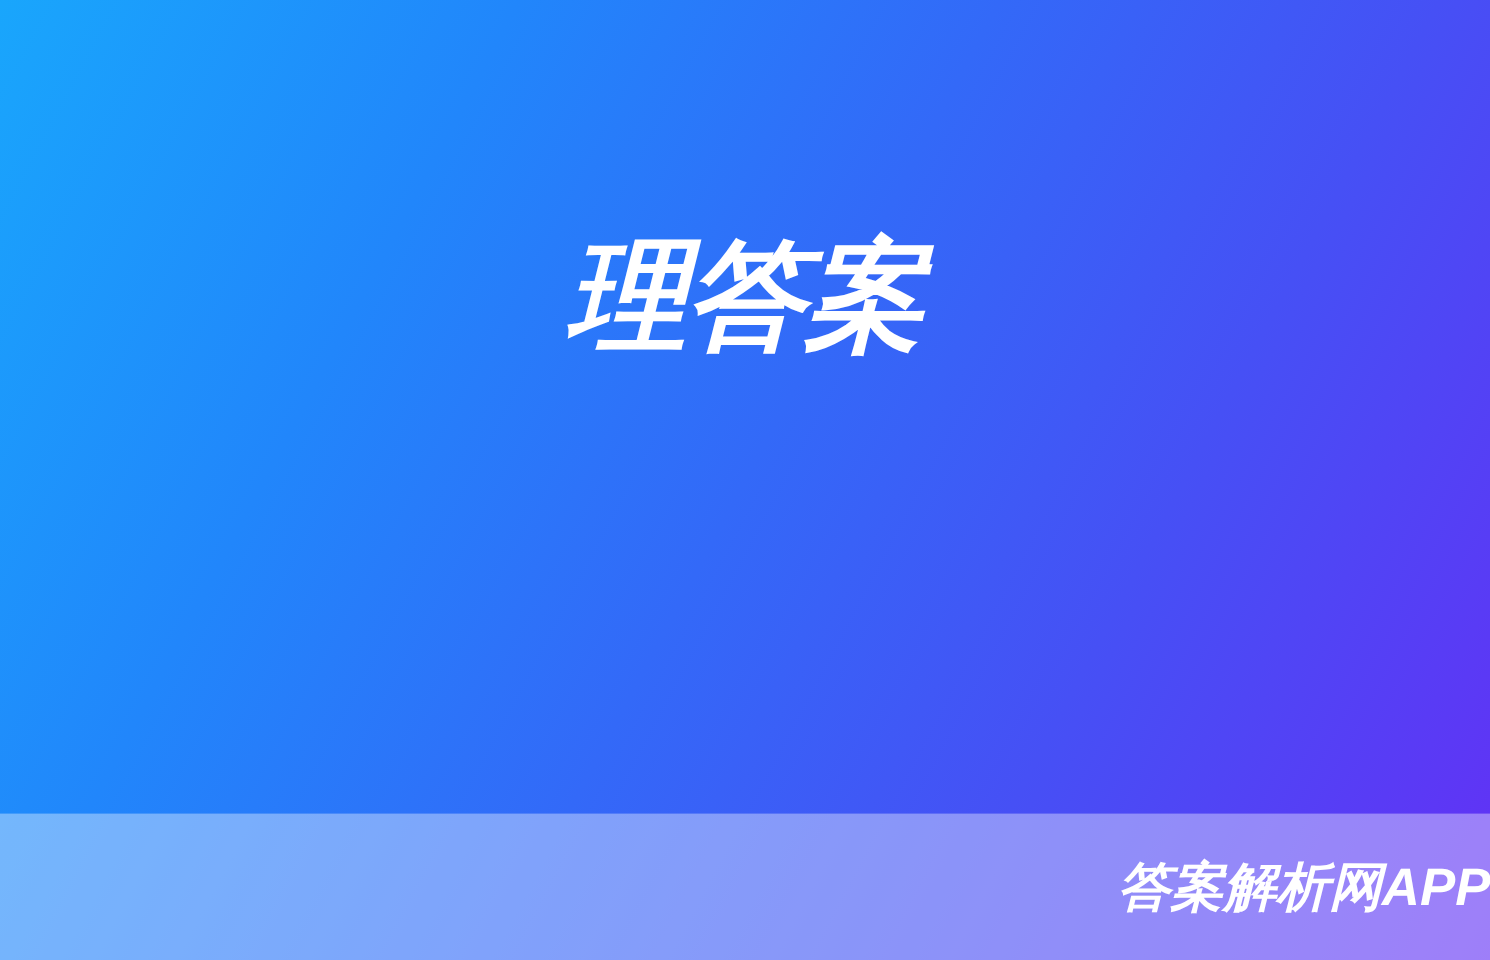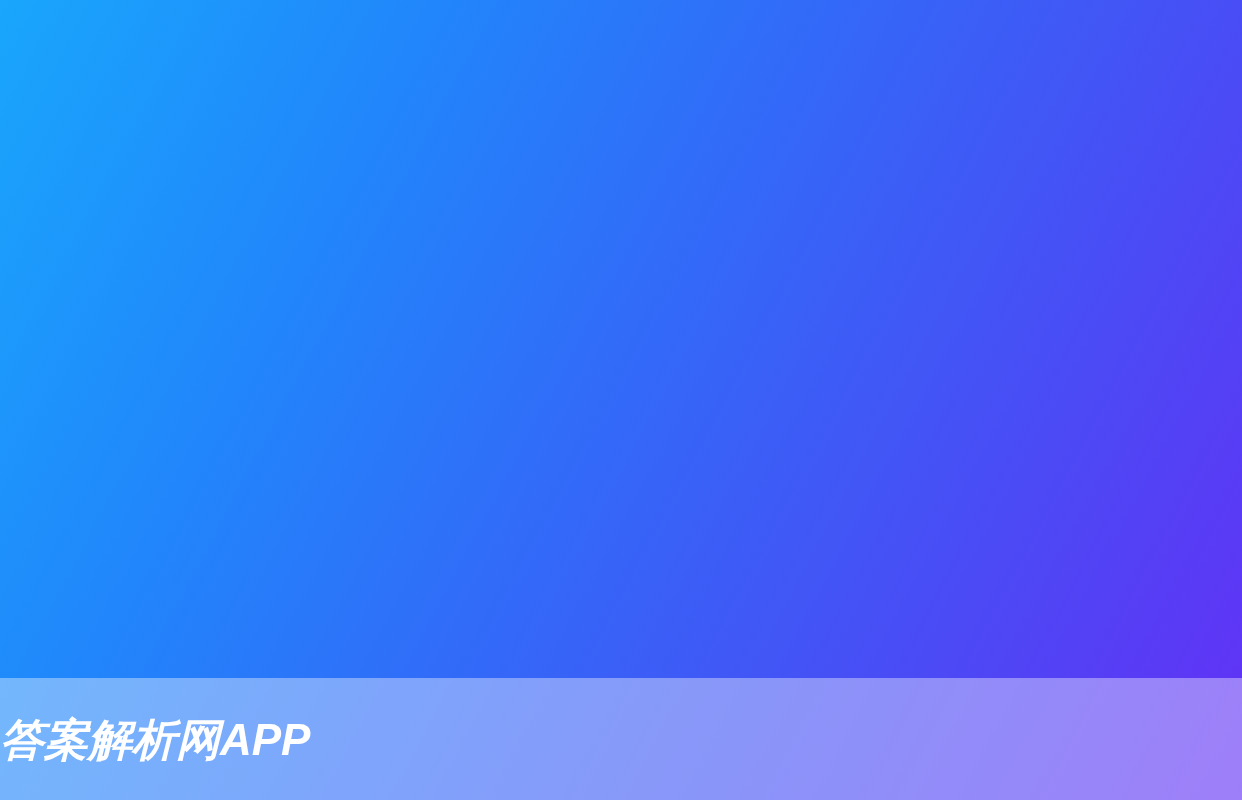--- a/index.html
+++ b/index.html
@@ -57,40 +57,41 @@
   
   #footer-bar {
     position: absolute;
     left: 0;
     right: 0;
     top: 678px;
     height: 122px;
     background: rgba(255, 255, 255, 0.38);
     display: flex;
     align-items: center;
-    justify-content: flex-start;
+    justify-content: flex-end;
   }
 
   #footer-label {
     color: #ffffff;
     font-family: "Liberation Sans", "DejaVu Sans", sans-serif;
     font-size: 44px;
     font-weight: 700;
     font-style: italic;
     letter-spacing: 0px;
     line-height: 1;
     white-space: nowrap;
     margin-top: 2px;
   }
 </style>
 </head>
 <body>
 
 <div id="poster">
 
   <div id="title-block">
+    <span class="title-line">理答案</span>
   </div>
 
   <div id="footer-bar">
     <span id="footer-label">答案解析网APP</span>
   </div>
 
 </div>
 
 </body></html>

